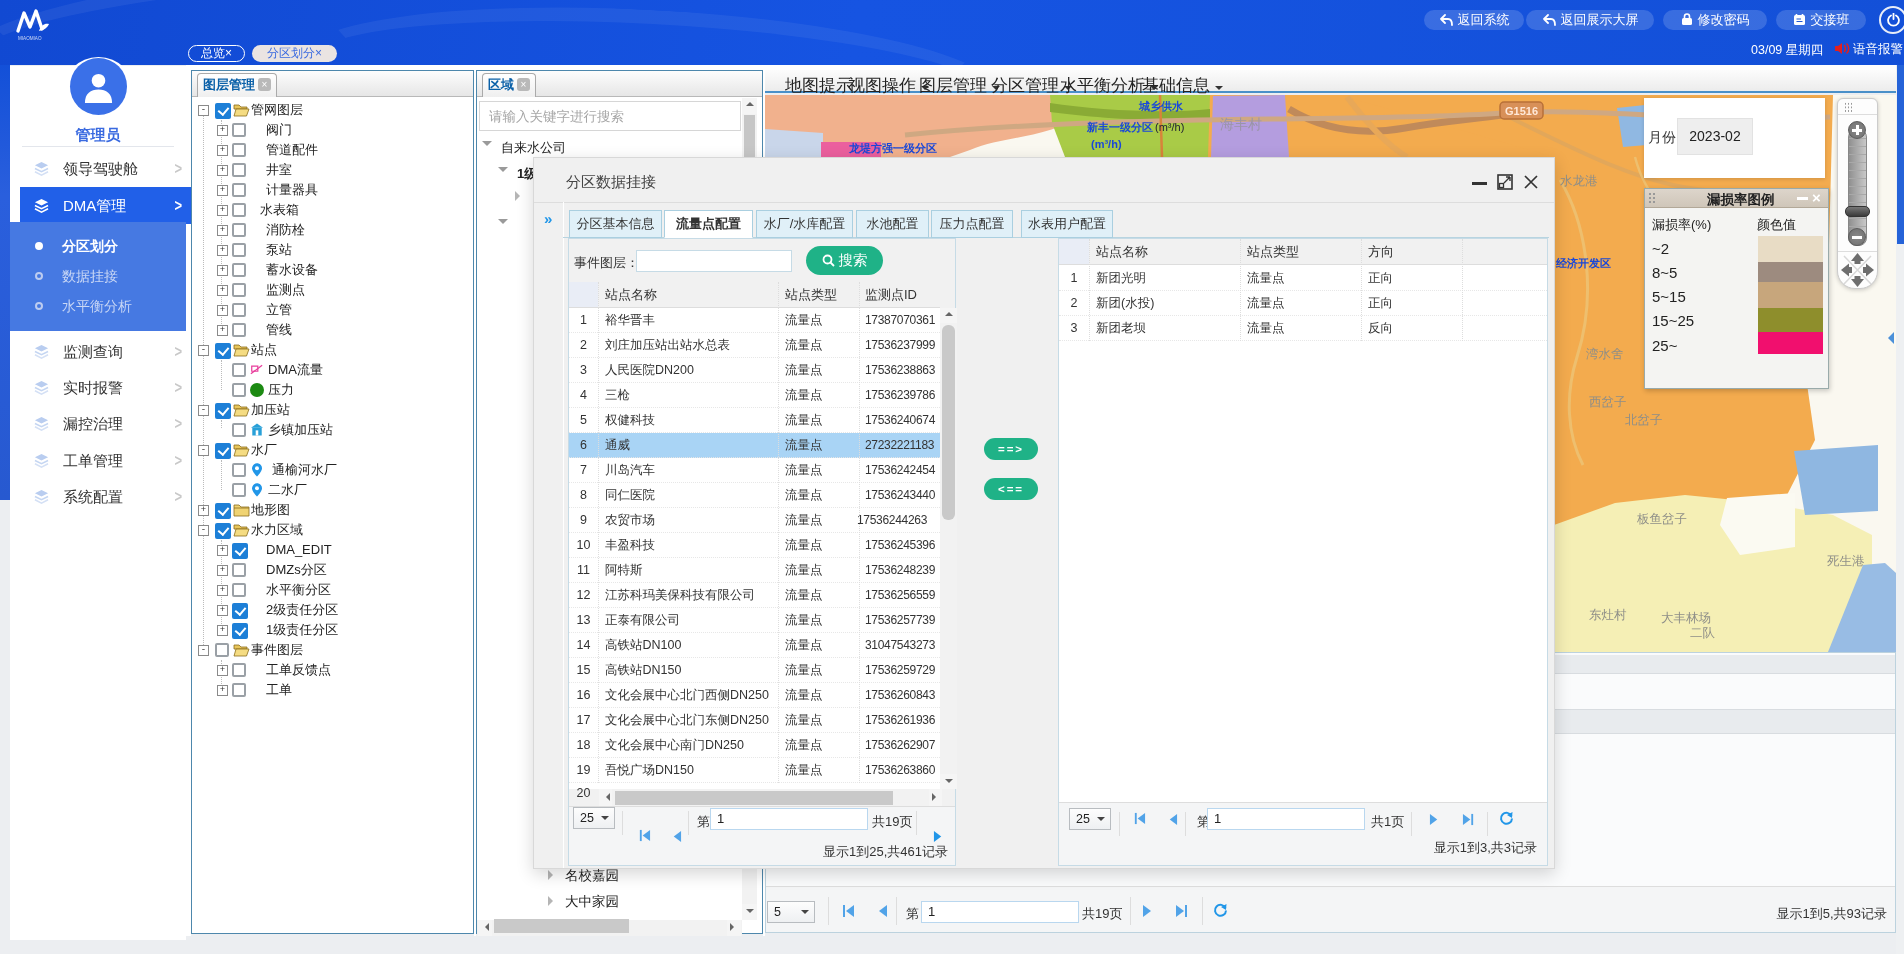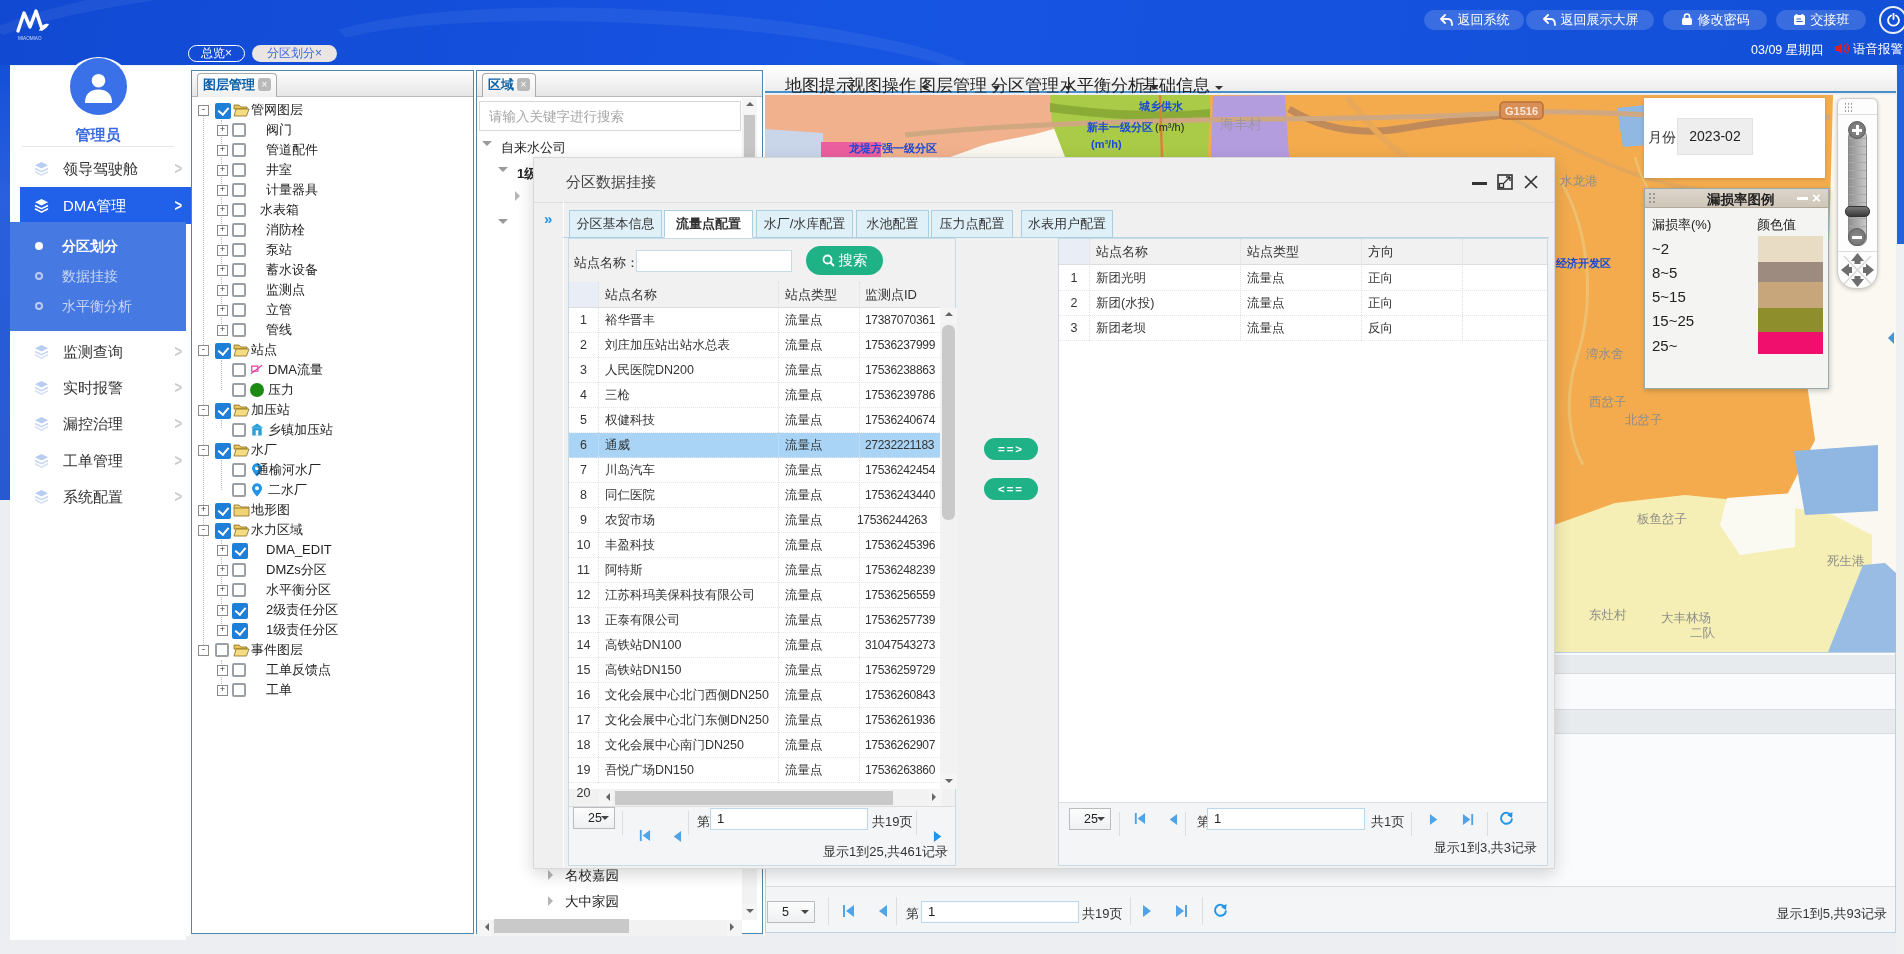--- a/index.html
+++ b/index.html
@@ -57,21 +57,21 @@
 
 #dlg{position:absolute;left:533px;top:157px;width:1022px;height:712px;background:#f0f0f0;border:1px solid #d8d8d8;box-shadow:0 5px 16px rgba(0,0,0,0.16)}
 .dtitle{position:absolute;left:32px;top:15px;font-size:15px;color:#444}
 .dtab{position:absolute;top:52px;height:28px;background:#e0f0f8;border:1px solid #aacfe0;font-size:13px;color:#333;text-align:center;line-height:26px}
 .dtabact{background:#fff;font-weight:bold;border-bottom:1px solid #fff}
 .cont{position:absolute;background:#fafafa;border:1px solid #c6dbe6}
 .gthead{position:absolute;background:#f1f1f1;border-bottom:1px solid #ddd;font-size:13px;color:#333}
 .grow{position:absolute;height:25px;line-height:25px;font-size:12.5px;color:#333;border-bottom:1px dotted #e7e7e7;white-space:nowrap;overflow:hidden}
 .gcell{position:absolute;top:0;height:25px}
 .vline{position:absolute;top:0;width:0;border-left:1px dotted #ddd}
-.pgsel{position:absolute;height:22px;background:linear-gradient(#fdfdfd,#eef0f2);border:1px solid #b8bcc0;font-size:12.5px;color:#222;line-height:20px;padding-left:14px}
+.pgsel{position:absolute;height:22px;background:linear-gradient(#fdfdfd,#eef0f2);border:1px solid #b8bcc0;font-size:12.5px;color:#222;line-height:20px;padding-left:6px}
 .pgsel .ar{position:absolute;right:5px;top:8px;width:0;height:0;border:4px solid transparent;border-top-color:#444}
 .pgipt{position:absolute;height:22px;background:#fff;border:1px solid #b9d7ef;font-size:13px;color:#222;line-height:20px;padding-left:6px}
 .pgt{position:absolute;font-size:13px;color:#333}
 .pgi{position:absolute;color:#51a3e8;font-size:11px}
 .psep{position:absolute;width:1px;background:#ddd}
 .greenb{position:absolute;background:#1fb287;border-radius:12px;color:#fff;text-align:center}
 #lcont .grow span:nth-of-type(4){font-size:12px;letter-spacing:-0.3px}
 .tri{display:inline-block;width:0;height:0;border:5px solid transparent}
 </style></head>
 <body>
@@ -326,21 +326,21 @@
         <path d="M3 7 H16 L13.5 14 H1 Z" fill="#f5dc82" stroke="#8a6d1c" stroke-width="0.8"></path>
       </svg>
       <span class="tlabel" style="left:59px">水厂</span>
     </div>
  <div class="trow" style="left:0;top:389px;width:280px">
       <span class="cb" style="left:40px"></span>
       <svg class="abs" style="left:60px;top:3px" width="10" height="14" viewBox="0 0 12 16">
         <path d="M6 0 C2.7 0 0 2.7 0 6 C0 10 6 16 6 16 C6 16 12 10 12 6 C12 2.7 9.3 0 6 0 Z" fill="#2196e8"></path>
         <circle cx="6" cy="6" r="2.4" fill="#fff"></circle>
       </svg>
-      <span class="tlabel" style="left:64px">通榆河水厂</span>
+      <span class="tlabel" style="left:80px">通榆河水厂</span>
     </div>
  <div class="trow" style="left:0;top:409px;width:280px">
       <span class="cb" style="left:40px"></span>
       <svg class="abs" style="left:60px;top:3px" width="10" height="14" viewBox="0 0 12 16">
         <path d="M6 0 C2.7 0 0 2.7 0 6 C0 10 6 16 6 16 C6 16 12 10 12 6 C12 2.7 9.3 0 6 0 Z" fill="#2196e8"></path>
         <circle cx="6" cy="6" r="2.4" fill="#fff"></circle>
       </svg>
       <span class="tlabel" style="left:76px">二水厂</span>
     </div>
  <div class="trow" style="left:0;top:429px;width:280px">
@@ -580,21 +580,21 @@
  <div class="abs" style="left:10px;top:52px;color:#2196e8;font-size:15px;font-weight:bold">»</div>
  <div class="abs" style="left:29px;top:44px;width:1px;height:666px;background:#fff"></div>
  <div class="abs" style="left:29px;top:79px;width:986px;height:1px;background:#b8d4e0"></div>
  <div class="dtab" style="left:35px;width:93px">分区基本信息</div>
  <div class="dtab dtabact" style="left:130px;width:89px">流量点配置</div>
  <div class="dtab" style="left:222px;width:97px">水厂/水库配置</div>
  <div class="dtab" style="left:322px;width:73px">水池配置</div>
  <div class="dtab" style="left:397px;width:82px">压力点配置</div>
  <div class="dtab" style="left:487px;width:92px">水表用户配置</div>
  <div class="cont" id="lcont" style="left:34px;top:80px;width:388px;height:628px;background:#f1f1f1">
-  <div class="abs" style="left:5px;top:15px;font-size:13px;color:#333">站点名称：</div>
+  <div class="abs" style="left:5px;top:15px;font-size:13px;color:#333">事件图层：</div>
   <div class="abs" style="left:67px;top:11px;width:156px;height:22px;background:#fff;border:1px solid #c6dbe6"></div>
   <div class="greenb" style="left:237px;top:7px;width:77px;height:29px;line-height:29px;font-size:14.5px;border-radius:15px"><svg width="13" height="13" viewBox="0 0 13 13" style="vertical-align:-2px;margin-right:4px">
           <circle cx="5.5" cy="5.5" r="4" stroke="#fff" stroke-width="1.8" fill="none"></circle>
           <path d="M8.5 8.5 L12 12" stroke="#fff" stroke-width="1.8"></path>
         </svg>搜索</div>
   <div class="abs" style="left:0;top:43px;width:371px;height:507px;background:#fff"></div>
   <div class="gthead" style="left:0;top:43px;width:371px;height:26px;line-height:26px">
    <span class="abs" style="left:0;top:0;width:29px;height:25px;background:#e9edf6"></span>
         <span class="gcell" style="left:36px">站点名称</span>
         <span class="gcell" style="left:216px">站点类型</span>

